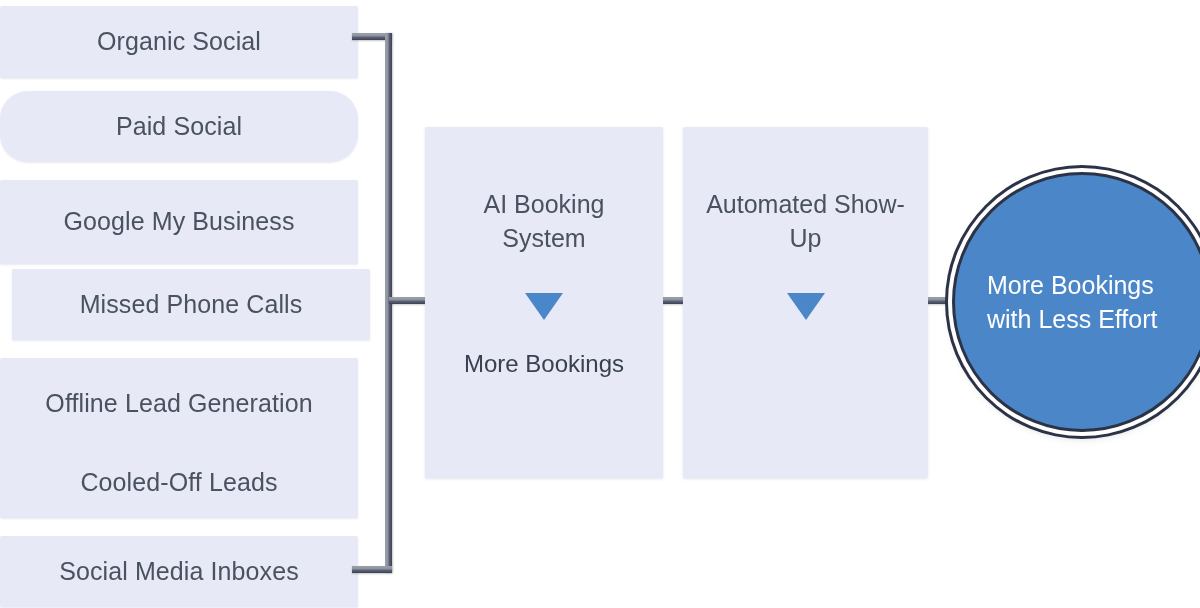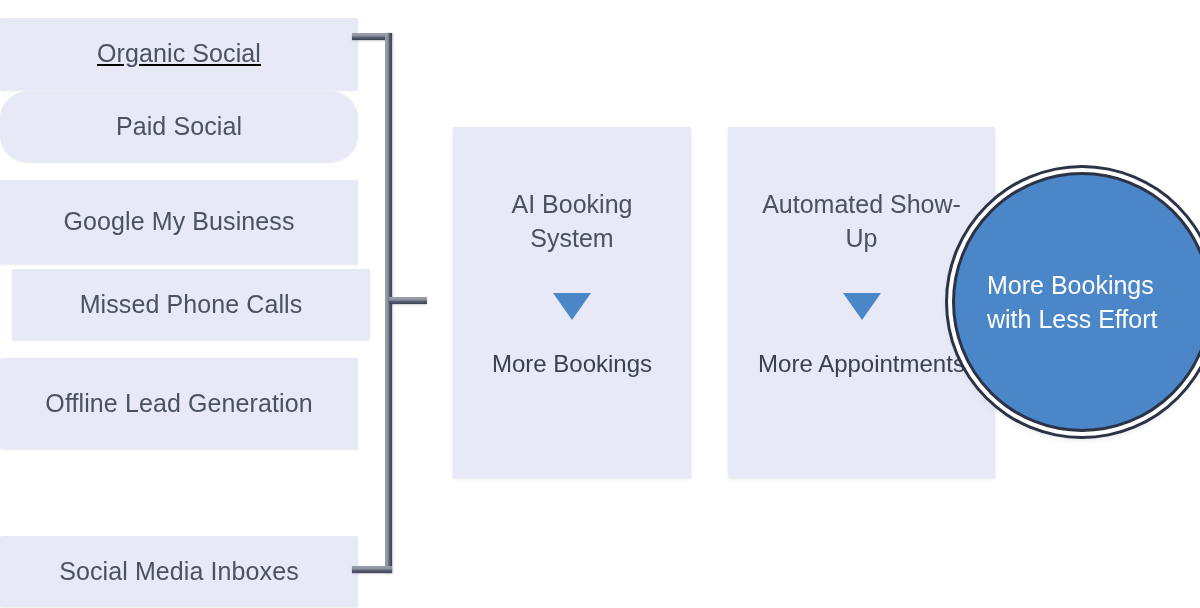--- a/index.html
+++ b/index.html
@@ -92,24 +92,23 @@
     height: 351px;
     background: #e7eaf6;
     border-radius: 2px;
     box-shadow: 0 1px 3px rgba(120,130,160,0.22);
     box-sizing: border-box;
     display: flex;
     flex-direction: column;
     align-items: center;
     justify-content: flex-start;
     padding-top: 60px;
-    margin-left: 28px;
   }
   .stage-box-1 { left: 425px; width: 238px; }
-  .stage-box-2 { left: 700px; width: 267px; }
+  .stage-box-2 { left: 683px; width: 245px; }
 
   .stage-top-label {
     font-size: 25px;
     color: #4a5160;
     text-align: center;
     line-height: 1.37;
     max-width: 200px;
   }
   .arrow-down {
     margin-top: 37px;
@@ -151,34 +150,37 @@
     line-height: 1.37;
     max-width: 190px;
   }
 </style>
 </head>
 <body>
 
 <div id="diagram">
 
   <div class="source-list">
-    <div class="source-item" style="top:18px;height:72px;text-decoration:underline;">
+    <div class="source-item" style="top:6px;height:72px;">
       <span class="source-label">Organic Social</span>
     </div>
     <div class="source-item" style="top:91px;height:71px;border-radius:28px;">
       <span class="source-label">Paid Social</span>
     </div>
     <div class="source-item" style="top:180px;height:84px;">
       <span class="source-label">Google My Business</span>
     </div>
     <div class="source-item" style="top:269px;height:71px;margin-left:12px;">
       <span class="source-label">Missed Phone Calls</span>
     </div>
     <div class="source-item" style="top:358px;height:91px;">
       <span class="source-label">Offline Lead Generation</span>
+    </div>
+    <div class="source-item" style="top:447px;height:71px;">
+      <span class="source-label">Cooled-Off Leads</span>
     </div>
     <div class="source-item" style="top:536px;height:71px;">
       <span class="source-label">Social Media Inboxes</span>
     </div>
   </div>
 
   <div class="bracket">
     <div class="bracket-arm bracket-arm-top"></div>
     <div class="bracket-spine"></div>
     <div class="bracket-arm bracket-arm-bottom"></div>
@@ -190,20 +192,19 @@
 
   <div class="stage-box stage-box-1">
     <div class="stage-top-label">AI Booking System</div>
     <div class="arrow-down"></div>
     <div class="stage-bottom-label">More Bookings</div>
   </div>
 
   <div class="stage-box stage-box-2">
     <div class="stage-top-label">Automated Show-Up</div>
     <div class="arrow-down"></div>
-    <div class="stage-bottom-label">More Appointments</div>
   </div>
 
   <div class="outcome-circle">
     <div class="outcome-label">More Bookings with Less Effort</div>
   </div>
 
 </div>
 
 </body></html>

